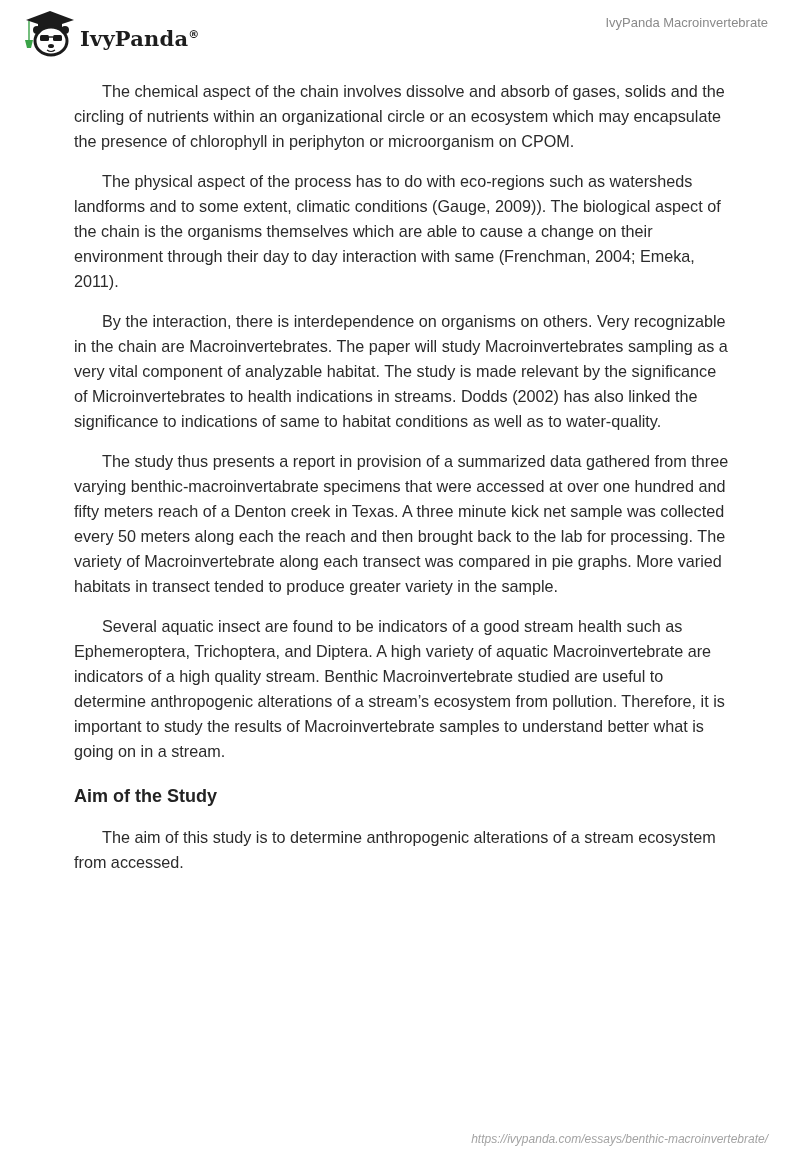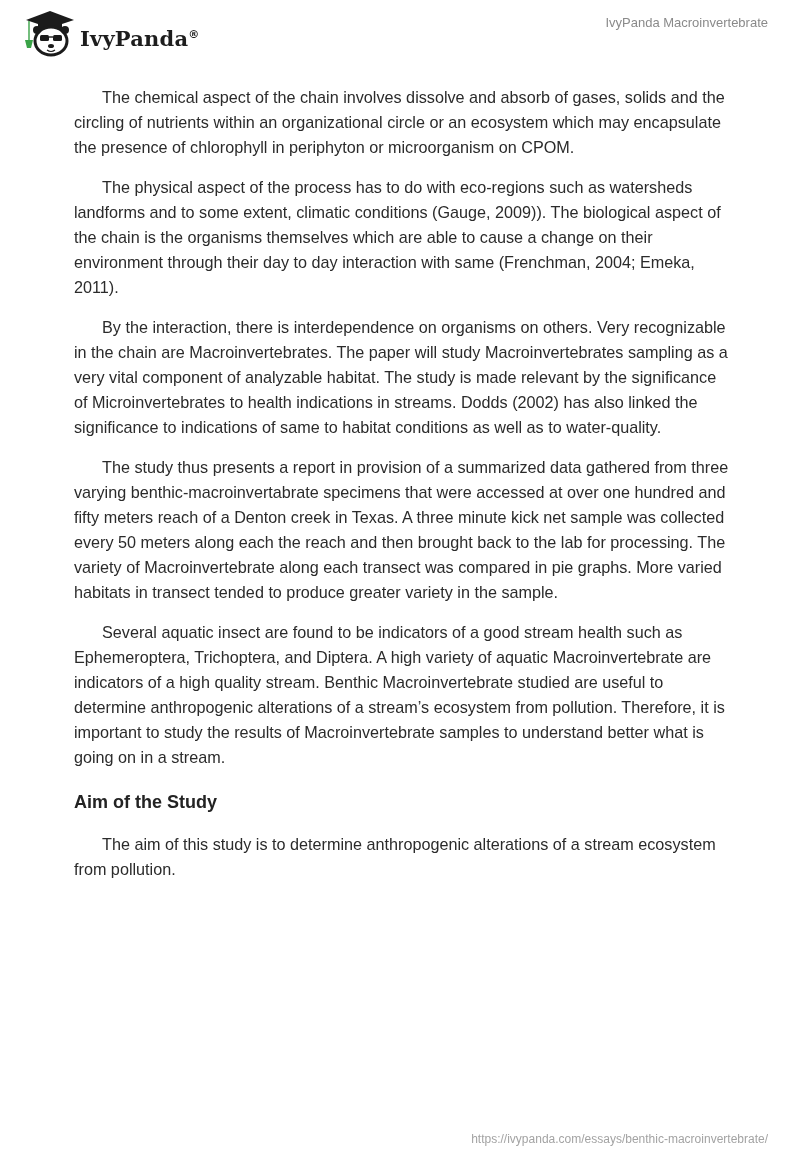--- a/index.html
+++ b/index.html
@@ -14,30 +14,30 @@
       font-family: "DejaVu Serif", serif; font-weight: bold; font-size: 21px;
       color: #1d1d1d; margin-left: 4px; margin-top: 10px; letter-spacing: 0.2px;
     }
     .logo-reg { font-size: 11px; vertical-align: super; font-family: "DejaVu Sans", sans-serif; }
     .doc-title {
       position: absolute; right: 32px; top: 15px;
       font-size: 13px; color: #8a8a8a;
     }
     .content { position: absolute; left: 74px; top: 70px; width: 660px; }
     .para {
-      margin: 15px 0 15px 0; font-size: 16.2px; line-height: 25px; color: #2b2b2b;
+      margin: 9px 0 15px 0; font-size: 16.2px; line-height: 25px; color: #2b2b2b;
       text-indent: 28px;
     }
     .section-heading {
       margin: 17px 0 14px 0; font-size: 18px; font-weight: bold; color: #232323;
       line-height: 30px;
     }
     .footer-url {
       position: absolute; right: 32px; top: 1132px;
-      font-size: 12px; color: #a3a3a3;
+      font-size: 12px; color: #a3a3a3; font-style: italic;
     }
   </style>
 </head>
 <body>
 
 <div class="header">
   <div class="logo">
     <span>
       <svg viewBox="0 0 56 50">
 
@@ -64,16 +64,16 @@
   <div class="doc-title">IvyPanda Macroinvertebrate</div>
 </div>
 
 <div class="content">
   <p class="para">The chemical aspect of the chain involves dissolve and absorb of gases, solids and the circling of nutrients within an organizational circle or an ecosystem which may encapsulate the presence of chlorophyll in periphyton or microorganism on CPOM.</p>
   <p class="para">The physical aspect of the process has to do with eco-regions such as watersheds landforms and to some extent, climatic conditions (Gauge, 2009)). The biological aspect of the chain is the organisms themselves which are able to cause a change on their environment through their day to day interaction with same (Frenchman, 2004; Emeka, 2011).</p>
   <p class="para">By the interaction, there is interdependence on organisms on others. Very recognizable in the chain are Macroinvertebrates. The paper will study Macroinvertebrates sampling as a very vital component of analyzable habitat. The study is made relevant by the significance of Microinvertebrates to health indications in streams. Dodds (2002) has also linked the significance to indications of same to habitat conditions as well as to water-quality.</p>
   <p class="para">The study thus presents a report in provision of a summarized data gathered from three varying benthic-macroinvertabrate specimens that were accessed at over one hundred and fifty meters reach of a Denton creek in Texas. A three minute kick net sample was collected every 50 meters along each the reach and then brought back to the lab for processing. The variety of Macroinvertebrate along each transect was compared in pie graphs. More varied habitats in transect tended to produce greater variety in the sample.</p>
   <p class="para">Several aquatic insect are found to be indicators of a good stream health such as Ephemeroptera, Trichoptera, and Diptera. A high variety of aquatic Macroinvertebrate are indicators of a high quality stream. Benthic Macroinvertebrate studied are useful to determine anthropogenic alterations of a stream’s ecosystem from pollution. Therefore, it is important to study the results of Macroinvertebrate samples to understand better what is going on in a stream.</p>
   <h2 class="section-heading">Aim of the Study</h2>
-  <p class="para">The aim of this study is to determine anthropogenic alterations of a stream ecosystem from pollution.</p>
+  <p class="para">The aim of this study is to determine anthropogenic alterations of a stream ecosystem from accessed.</p>
 </div>
 
 <div class="footer-url">https://ivypanda.com/essays/benthic-macroinvertebrate/</div>
 
 </body></html>

